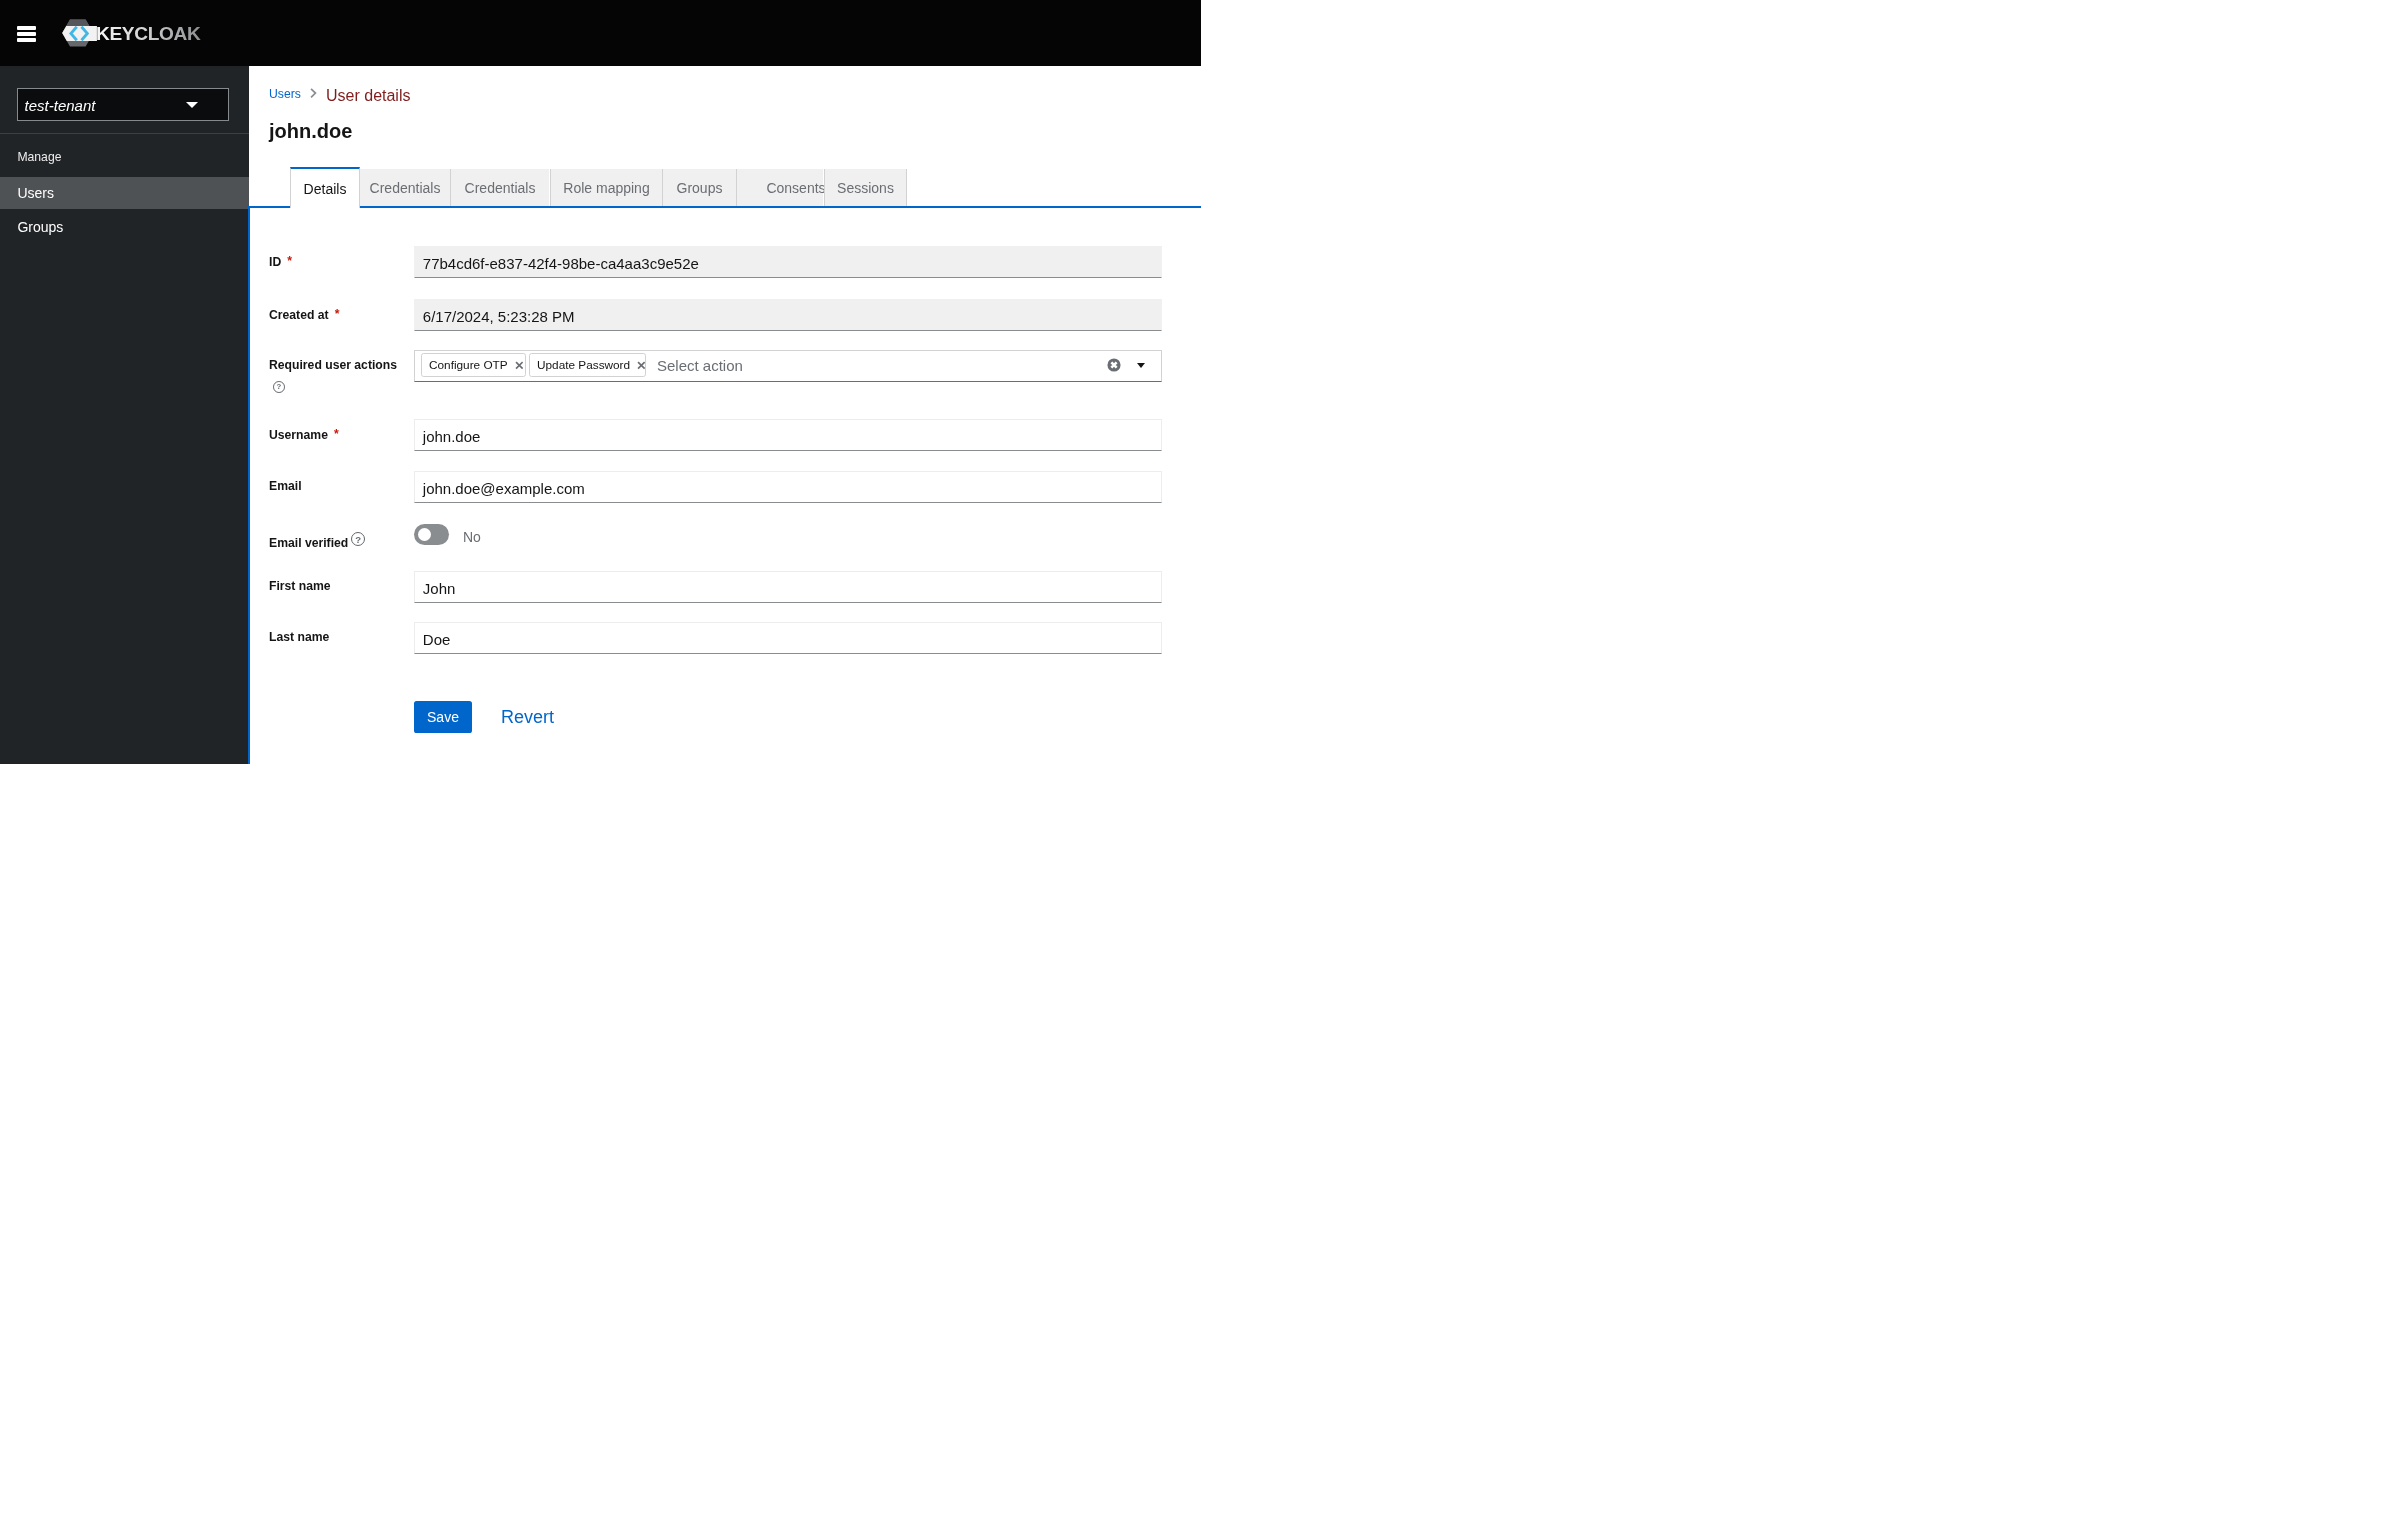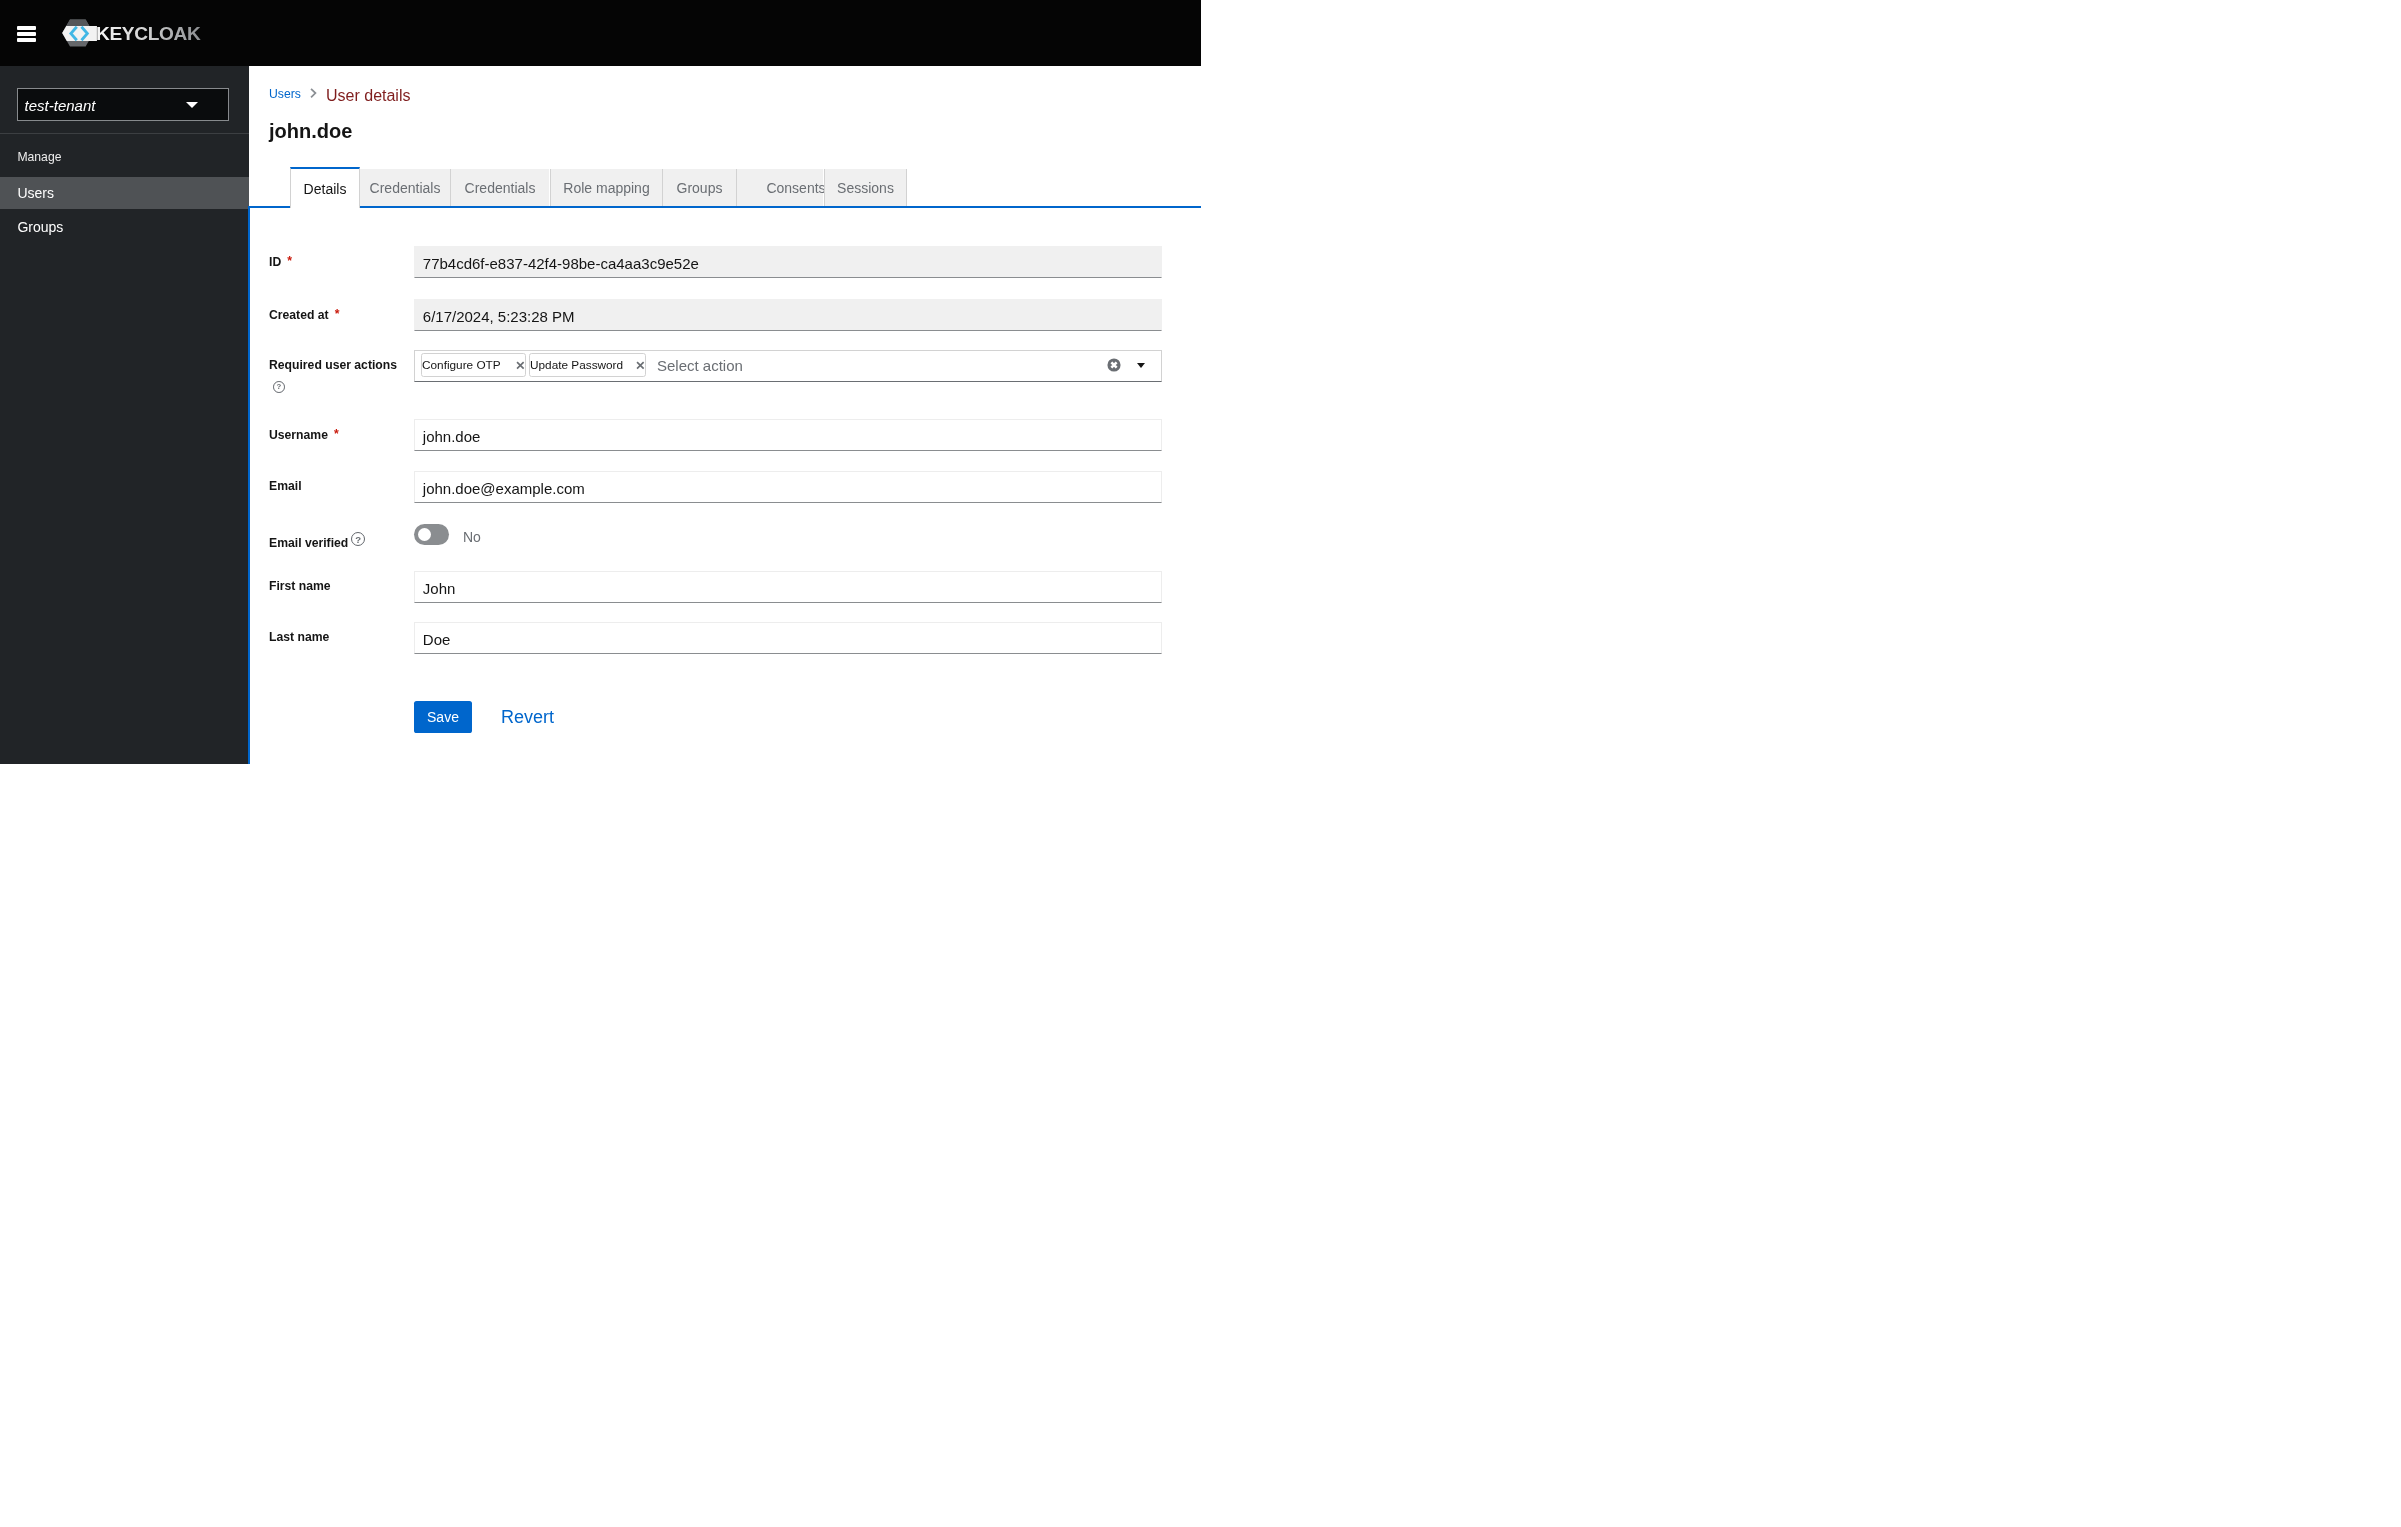--- a/index.html
+++ b/index.html
@@ -45,21 +45,21 @@
   border:0.9px solid #ededed; border-bottom:0.9px solid #8a8d90; color:#151515; font-size:15px;
   display:flex; align-items:center; padding:2.6px 0 0 7.8px; }
 .ro { background:#f0f0f0; border-color:#f0f0f0; border-bottom-color:#8a8d90; }
 .help { position:absolute; width:11.3px; height:11.3px; border:1.2px solid #62666c; border-radius:50%;
   color:#6a6e73; font-size:7.8px; font-weight:bold; display:flex; align-items:center; justify-content:center; }
 
 
 #msel { position:absolute; left:414px; top:350px; width:748px; height:32px; background:#fff;
   border:0.9px solid #d2d2d2; border-bottom:0.9px solid #6a6e73; }
 .chip { position:absolute; top:353px; height:24.4px; background:#fff; border:0.9px solid #d2d2d2;
-  border-radius:2.6px; font-size:11.8px; color:#151515; display:flex; align-items:center; justify-content:space-between; padding:0 0; white-space:nowrap; }
+  border-radius:2.6px; font-size:11.8px; color:#151515; display:flex; align-items:center; justify-content:space-between; padding:0 7px; white-space:nowrap; }
 .chipx { margin-left:7px; flex:0 0 auto; }
 #selact { position:absolute; left:657px; top:350px; height:31px; display:flex; align-items:center;
   color:#6a6e73; font-size:15px; }
 #mclear { position:absolute; left:1107px; top:358px; }
 #mcaret { position:absolute; left:1137px; top:363px; width:0; height:0;
   border-left:4.4px solid transparent; border-right:4.4px solid transparent; border-top:5.2px solid #151515; }
 
 
 #switch { position:absolute; left:414px; top:524px; width:35px; height:21.4px; background:#8a8d90; border-radius:11.3px; }
 #knob { position:absolute; left:4.4px; top:4.1px; width:13px; height:13px; background:#fff; border-radius:50%; }

